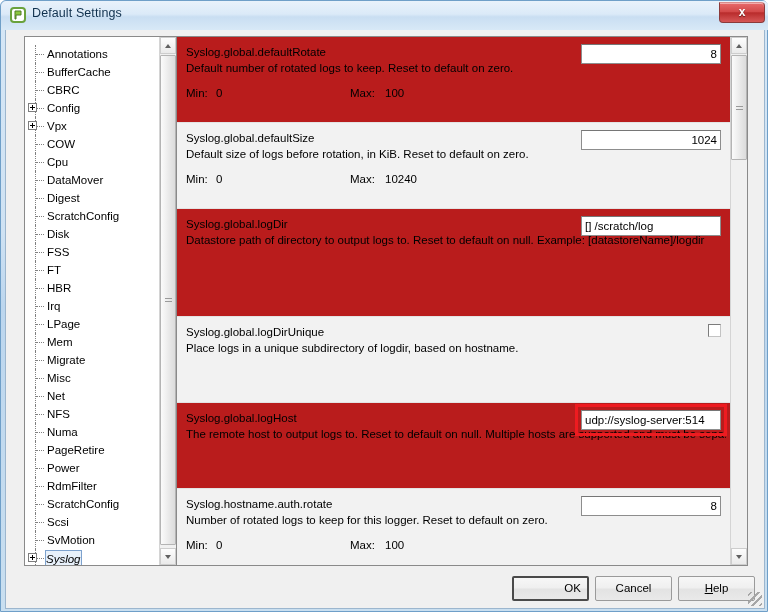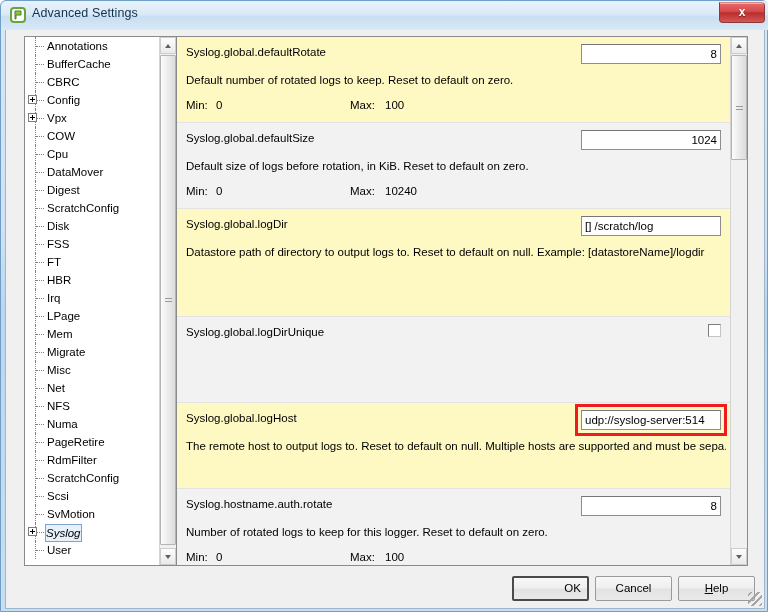--- a/index.html
+++ b/index.html
@@ -87,21 +87,21 @@
     width: 152px;
     height: 530px;
     box-sizing: border-box;
     background: #ffffff;
     border: 1px solid #8a8a8a;
     border-right: none;
     overflow: hidden;
   }
   #tree-list {
     position: absolute;
-    left: 0; top: 0;
+    left: 0; top: 8px;
     width: 134px;
     height: 528px;
     overflow: hidden;
   }
   .tree-item {
     position: relative;
     height: 18px;
     line-height: 18px;
     white-space: nowrap;
     font-size: 11.5px;
@@ -223,31 +223,31 @@
     width: 553px;
     height: 528px;
     overflow: hidden;
   }
   .setting-row {
     position: relative;
     box-sizing: border-box;
     border-bottom: 1px solid #e3e3e3;
     padding: 8px 0 0 9px;
   }
-  .setting-row.shade-dark { background: #fef9c3; }
+  .setting-row.shade-dark { background: #b91c1c; }
   .setting-row.shade-light { background: #f2f2f2; }
   .setting-key {
     font-size: 11.5px;
     line-height: 14px;
     white-space: nowrap;
   }
   .setting-desc {
     font-size: 11.5px;
     line-height: 14px;
-    margin-top: 14px;
+    margin-top: 2px;
     white-space: nowrap;
     overflow: hidden;
   }
   .setting-range {
     margin-top: 11px;
     font-size: 11.5px;
     line-height: 14px;
     position: relative;
     height: 14px;
   }
@@ -335,21 +335,21 @@
 
 <div id="window">
 
   <div id="titlebar">
     <span id="title-icon">
       <svg width="16" height="16" viewBox="0 0 16 16">
         <rect x="1" y="1" width="14" height="14" rx="3" ry="3" fill="#ffffff" stroke="#6aa23c" stroke-width="2"></rect>
         <path d="M5 4 L11 4 L11 8 L6 8 L6 12 L5 12 Z" fill="#8cc63f" stroke="#4e7d25" stroke-width="1"></path>
       </svg>
     </span>
-    <span id="title-text">Advanced Settings</span>
+    <span id="title-text">Default Settings</span>
     <div id="close-button">x</div>
   </div>
 
   <div id="client">
 
     <div id="tree-panel">
       <div id="tree-list">
           <div class="tree-item">
             <span class="tree-dots"></span>
             <span class="tree-label">Annotations</span>
@@ -436,20 +436,24 @@
             <span class="tree-dots"></span>
             <span class="tree-label">NFS</span>
           </div>
           <div class="tree-item">
             <span class="tree-dots"></span>
             <span class="tree-label">Numa</span>
           </div>
           <div class="tree-item">
             <span class="tree-dots"></span>
             <span class="tree-label">PageRetire</span>
+          </div>
+          <div class="tree-item">
+            <span class="tree-dots"></span>
+            <span class="tree-label">Power</span>
           </div>
           <div class="tree-item">
             <span class="tree-dots"></span>
             <span class="tree-label">RdmFilter</span>
           </div>
           <div class="tree-item">
             <span class="tree-dots"></span>
             <span class="tree-label">ScratchConfig</span>
           </div>
           <div class="tree-item">
@@ -507,20 +511,21 @@
             </div>
             <div class="editor"><input type="text" class="field numeric" value="1024" style=""></div>
           </div>
           <div class="setting-row shade-dark" style="height: 108px;">
             <div class="setting-key">Syslog.global.logDir</div>
             <div class="setting-desc" style="width: 540px;">Datastore path of directory to output logs to. Reset to default on null. Example: [datastoreName]/logdir</div>
             <div class="editor"><input type="text" class="field" value="[] /scratch/log" style=""></div>
           </div>
           <div class="setting-row shade-light" style="height: 86px;">
             <div class="setting-key">Syslog.global.logDirUnique</div>
+            <div class="setting-desc" style="width: 540px;">Place logs in a unique subdirectory of logdir, based on hostname.</div>
             <div class="editor">
               <div class="checkbox"></div>
             </div>
           </div>
           <div class="setting-row shade-dark" style="height: 86px;">
             <div class="setting-key">Syslog.global.logHost</div>
             <div class="setting-desc" style="width: 540px;">The remote host to output logs to. Reset to default on null. Multiple hosts are supported and must be sepa..</div>
             <div class="editor"><input type="text" class="field" value="udp://syslog-server:514" style=""></div>
             <div class="highlight-box" style="border-color: rgb(238, 27, 32);"></div>
           </div>

